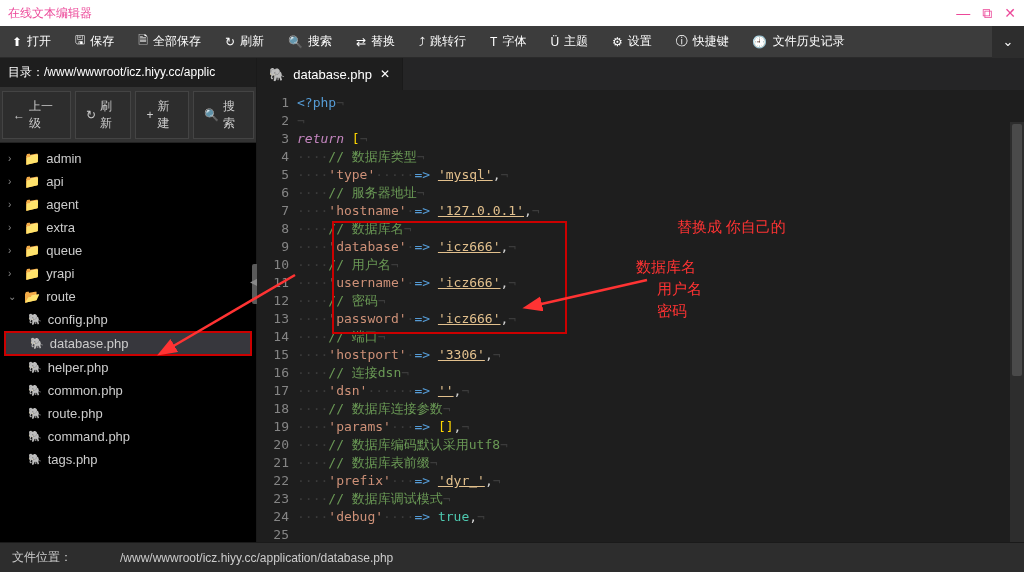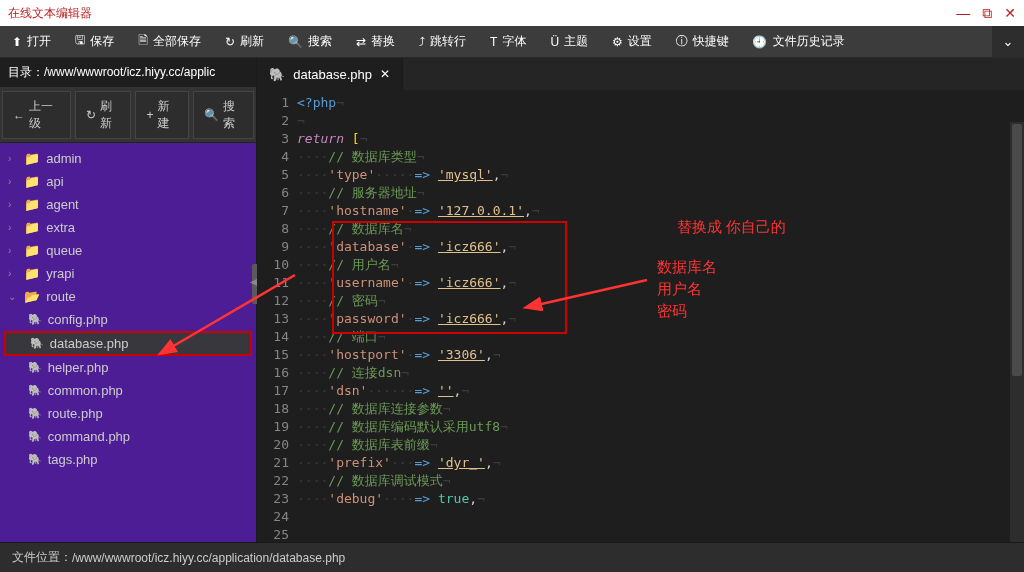--- a/index.html
+++ b/index.html
@@ -1,29 +1,29 @@
 <!DOCTYPE html>
 <html><head>
 <meta charset="utf-8">
 <style>
 * { margin: 0; padding: 0; box-sizing: border-box; }
 body { font-family: "Microsoft YaHei", sans-serif; font-size: 13px; background: #1e1e1e; color: #ccc; width: 1024px; height: 572px; overflow: hidden; position: relative; }
 
-.titlebar { background: #fff; color: #b91c1c; height: 26px; display: flex; align-items: center; justify-content: space-between; padding: 8px 8px; font-size: 12px; }
+.titlebar { background: #fff; color: #ec4899; height: 26px; display: flex; align-items: center; justify-content: space-between; padding: 8px 8px; font-size: 12px; }
 .titlebar-controls { display: flex; gap: 12px; }
 .titlebar-controls span { cursor: pointer; font-size: 14px; }
 
 .toolbar { background: #3c3c3c; color: #fff; height: 32px; display: flex; align-items: center; border-bottom: 1px solid #2a2a2a; }
 .toolbar-item { padding: 0 12px; height: 100%; display: flex; align-items: center; gap: 5px; cursor: pointer; font-size: 12px; white-space: nowrap; }
 .toolbar .spacer { flex: 1; }
 .toolbar-chevron { width: 32px; height: 32px; display: flex; align-items: center; justify-content: center; background: #2d2d2d; cursor: pointer; }
 
 .main { display: flex; height: calc(100% - 26px - 32px - 30px); }
 
-.sidebar { width: 257px; background: #4c1d95; display: flex; flex-direction: column; border-right: 1px solid #1a1a1a; }
+.sidebar { width: 257px; background: #000000; display: flex; flex-direction: column; border-right: 1px solid #1a1a1a; }
 .path-bar { background: #1e1e1e; color: #fff; padding: 6px 8px; font-size: 12px; border-bottom: 1px solid #333; white-space: nowrap; overflow: hidden; }
 .sidebar-toolbar { display: flex; background: #333; border-bottom: 1px solid #222; }
 .sidebar-toolbar-item { padding: 6px 10px; font-size: 12px; cursor: pointer; display: flex; align-items: center; gap: 4px; background: #2d2d2d; border: 1px solid #444; margin: 3px 2px; }
 .tree { flex: 1; overflow: auto; padding: 4px 0; }
 .tree-item { display: flex; align-items: center; padding: 4px 8px; cursor: pointer; font-size: 13px; gap: 6px; }
 .tree-item.selected { background: #37373d; }
 .tree-item .chevron { width: 10px; display: inline-block; color: #888; font-size: 10px; }
 .tree-item .folder-icon { color: #dcb67a; }
 .tree-item .php-icon { color: #6b8cc5; font-size: 11px; }
 .tree-item.highlighted { border: 2px solid #cc0000; margin: 0 4px; padding: 3px 4px; }
@@ -50,21 +50,21 @@
 .parens { color: #ffd700; }
 
 .highlight-box { position: absolute; border: 2px solid #cc0000; left: 35px; top: 131px; width: 235px; height: 113px; pointer-events: none; }
 
 .annotations { position: absolute; pointer-events: none; z-index: 10; }
 .anno-text { color: #ff3333; font-size: 15px; position: absolute; white-space: nowrap; font-family: "Microsoft YaHei"; }
 
 .vslider { position: absolute; left: 252px; top: 264px; width: 8px; height: 40px; background: #5a5a5a; border-radius: 2px; cursor: pointer; }
 .vslider::before { content: "◀"; position: absolute; left: -2px; top: 12px; color: #888; font-size: 10px; }
 
-.statusbar { background: #2d2d2d; color: #ccc; height: 30px; display: flex; align-items: center; padding: 0 12px; font-size: 12px; border-top: 1px solid #1a1a1a; }
+.statusbar { background: #2d2d2d; color: #ccc; height: 30px; display: flex; align-items: center; padding: 0 12px; font-size: 12px; border-top: 1px solid #1a1a1a; gap: 48px; }
 .scrollbar-v { position: absolute; right: 0; top: 32px; bottom: 0; width: 14px; background: #2d2d2d; }
 .scrollbar-thumb { background: #4a4a4a; width: 10px; margin: 2px; height: 60%; border-radius: 2px; }
 
 svg.arrow-svg { position: absolute; pointer-events: none; overflow: visible; }
 </style>
 </head>
 <body>
 
 <div class="titlebar">
   <span>在线文本编辑器</span>
@@ -268,20 +268,21 @@
           <div class="code-line"><span class="invisible">····</span><span class="str">'database'</span><span class="invisible">·</span><span class="op">=&gt;</span> <span class="str2">'icz666'</span><span class="punc">,</span><span class="invisible">¬</span></div>
           <div class="code-line"><span class="invisible">····</span><span class="cmt">// 用户名</span><span class="invisible">¬</span></div>
           <div class="code-line"><span class="invisible">····</span><span class="str">'username'</span><span class="invisible">·</span><span class="op">=&gt;</span> <span class="str2">'icz666'</span><span class="punc">,</span><span class="invisible">¬</span></div>
           <div class="code-line"><span class="invisible">····</span><span class="cmt">// 密码</span><span class="invisible">¬</span></div>
           <div class="code-line"><span class="invisible">····</span><span class="str">'password'</span><span class="invisible">·</span><span class="op">=&gt;</span> <span class="str2">'icz666'</span><span class="punc">,</span><span class="invisible">¬</span></div>
           <div class="code-line"><span class="invisible">····</span><span class="cmt">// 端口</span><span class="invisible">¬</span></div>
           <div class="code-line"><span class="invisible">····</span><span class="str">'hostport'</span><span class="invisible">·</span><span class="op">=&gt;</span> <span class="str2">'3306'</span><span class="punc">,</span><span class="invisible">¬</span></div>
           <div class="code-line"><span class="invisible">····</span><span class="cmt">// 连接dsn</span><span class="invisible">¬</span></div>
           <div class="code-line"><span class="invisible">····</span><span class="str">'dsn'</span><span class="invisible">·</span><span class="invisible">·</span><span class="invisible">·</span><span class="invisible">·</span><span class="invisible">·</span><span class="invisible">·</span><span class="op">=&gt;</span> <span class="str2">''</span><span class="punc">,</span><span class="invisible">¬</span></div>
           <div class="code-line"><span class="invisible">····</span><span class="cmt">// 数据库连接参数</span><span class="invisible">¬</span></div>
+          <div class="code-line"><span class="invisible">····</span><span class="str">'params'</span><span class="invisible">·</span><span class="invisible">·</span><span class="invisible">·</span><span class="op">=&gt;</span> <span class="parens">[]</span><span class="punc">,</span><span class="invisible">¬</span></div>
           <div class="code-line"><span class="invisible">····</span><span class="cmt">// 数据库编码默认采用utf8</span><span class="invisible">¬</span></div>
           <div class="code-line"><span class="invisible">····</span><span class="cmt">// 数据库表前缀</span><span class="invisible">¬</span></div>
           <div class="code-line"><span class="invisible">····</span><span class="str">'prefix'</span><span class="invisible">·</span><span class="invisible">·</span><span class="invisible">·</span><span class="op">=&gt;</span> <span class="str2">'dyr_'</span><span class="punc">,</span><span class="invisible">¬</span></div>
           <div class="code-line"><span class="invisible">····</span><span class="cmt">// 数据库调试模式</span><span class="invisible">¬</span></div>
           <div class="code-line"><span class="invisible">····</span><span class="str">'debug'</span><span class="invisible">·</span><span class="invisible">·</span><span class="invisible">·</span><span class="invisible">·</span><span class="op">=&gt;</span> <span class="bool">true</span><span class="punc">,</span><span class="invisible">¬</span></div>
           <div class="highlight-box"></div>
       </div>
       <div class="scrollbar-v">
           <div class="scrollbar-thumb"></div>
         </div>
@@ -291,21 +292,21 @@
       <defs>
           <marker id="ah" markerWidth="10" markerHeight="10" refX="2" refY="3" orient="auto">
             <path d="M0,0 L0,6 L8,3 z" fill="#ff3333"></path>
           </marker>
         </defs>
       <line x1="390" y1="190" x2="280" y2="215" stroke="#ff3333" stroke-width="2.5" marker-end="url(#ah)"></line>
     </svg>
 
     <div class="annotations">
       <div class="anno-text" style="left:420px;top:160px">替换成 你自己的</div>
-      <div class="anno-text" style="left:400px;top:200px">数据库名</div>
+      <div class="anno-text" style="left:379px;top:200px">数据库名</div>
       <div class="anno-text" style="left:400px;top:222px">用户名</div>
       <div class="anno-text" style="left:400px;top:244px">密码</div>
     </div>
   </div>
 </div>
 
 <svg class="arrow-svg" style="left:0;top:0;width:1024px;height:572px;z-index:20">
   <defs>
       <marker id="ah2" markerWidth="10" markerHeight="10" refX="2" refY="3" orient="auto">
         <path d="M0,0 L0,6 L8,3 z" fill="#ff3333"></path>

